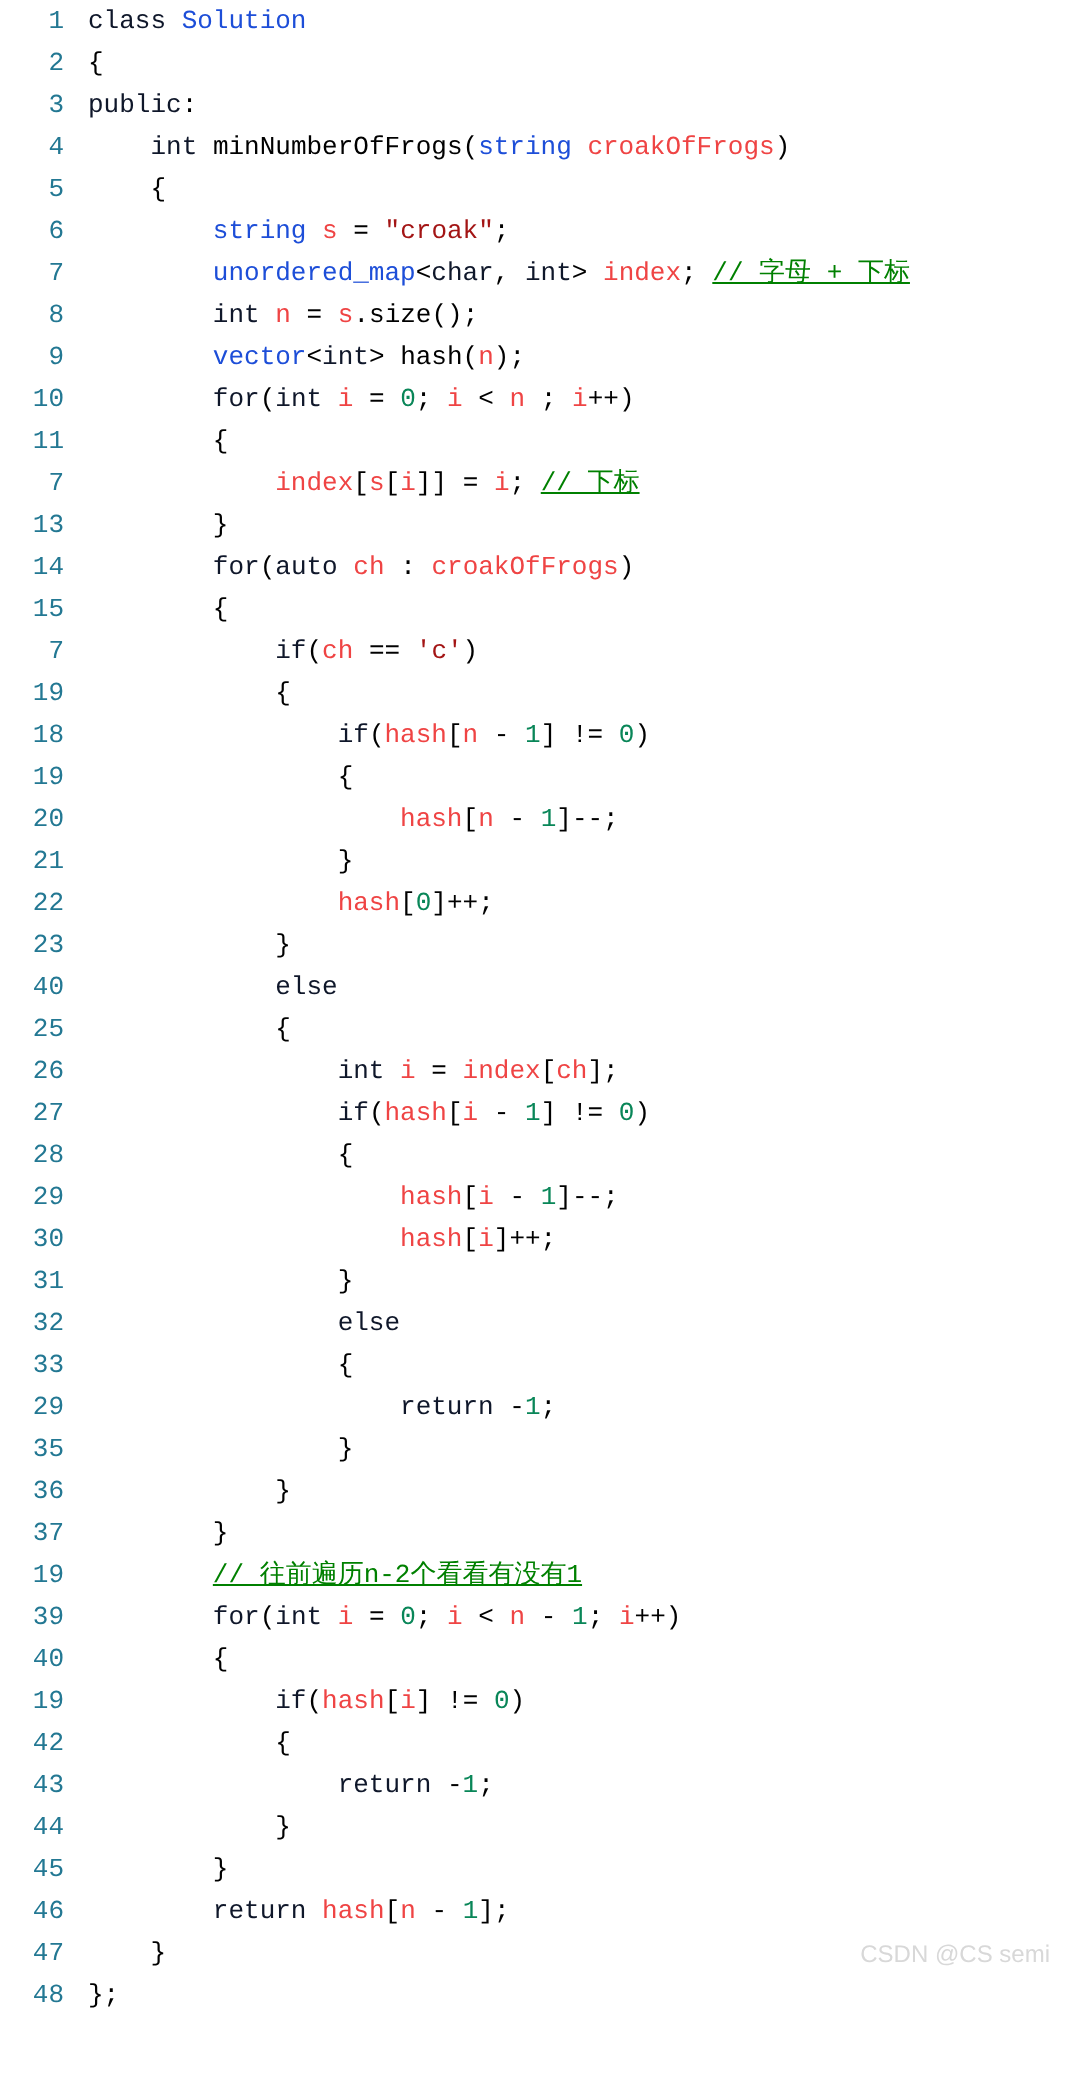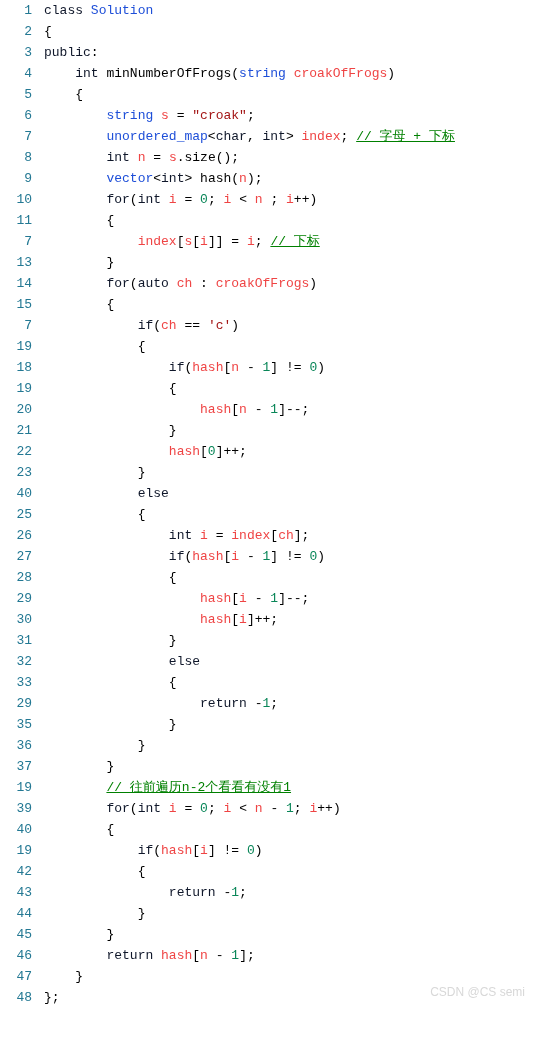--- a/index.html
+++ b/index.html
@@ -37,21 +37,21 @@
 .fn { color: #000000; }
 .var { color: #ef4444; }
 .str { color: #a31515; }
 .brace { color: #000; }
 .op { color: #000; }
 .num { color: #098658; }
 .cmt { color: #008000; text-decoration: underline; }
 .watermark {
   position: absolute;
   right: 8px;
-  bottom: 5px;
+  bottom: 20px;
   color: #d8d8d8;
   font-size: 12px;
   font-family: sans-serif;
 }
 </style>
 </head>
 <body>
 
 <div class="editor">
   <div class="gutter" id="gutter">

